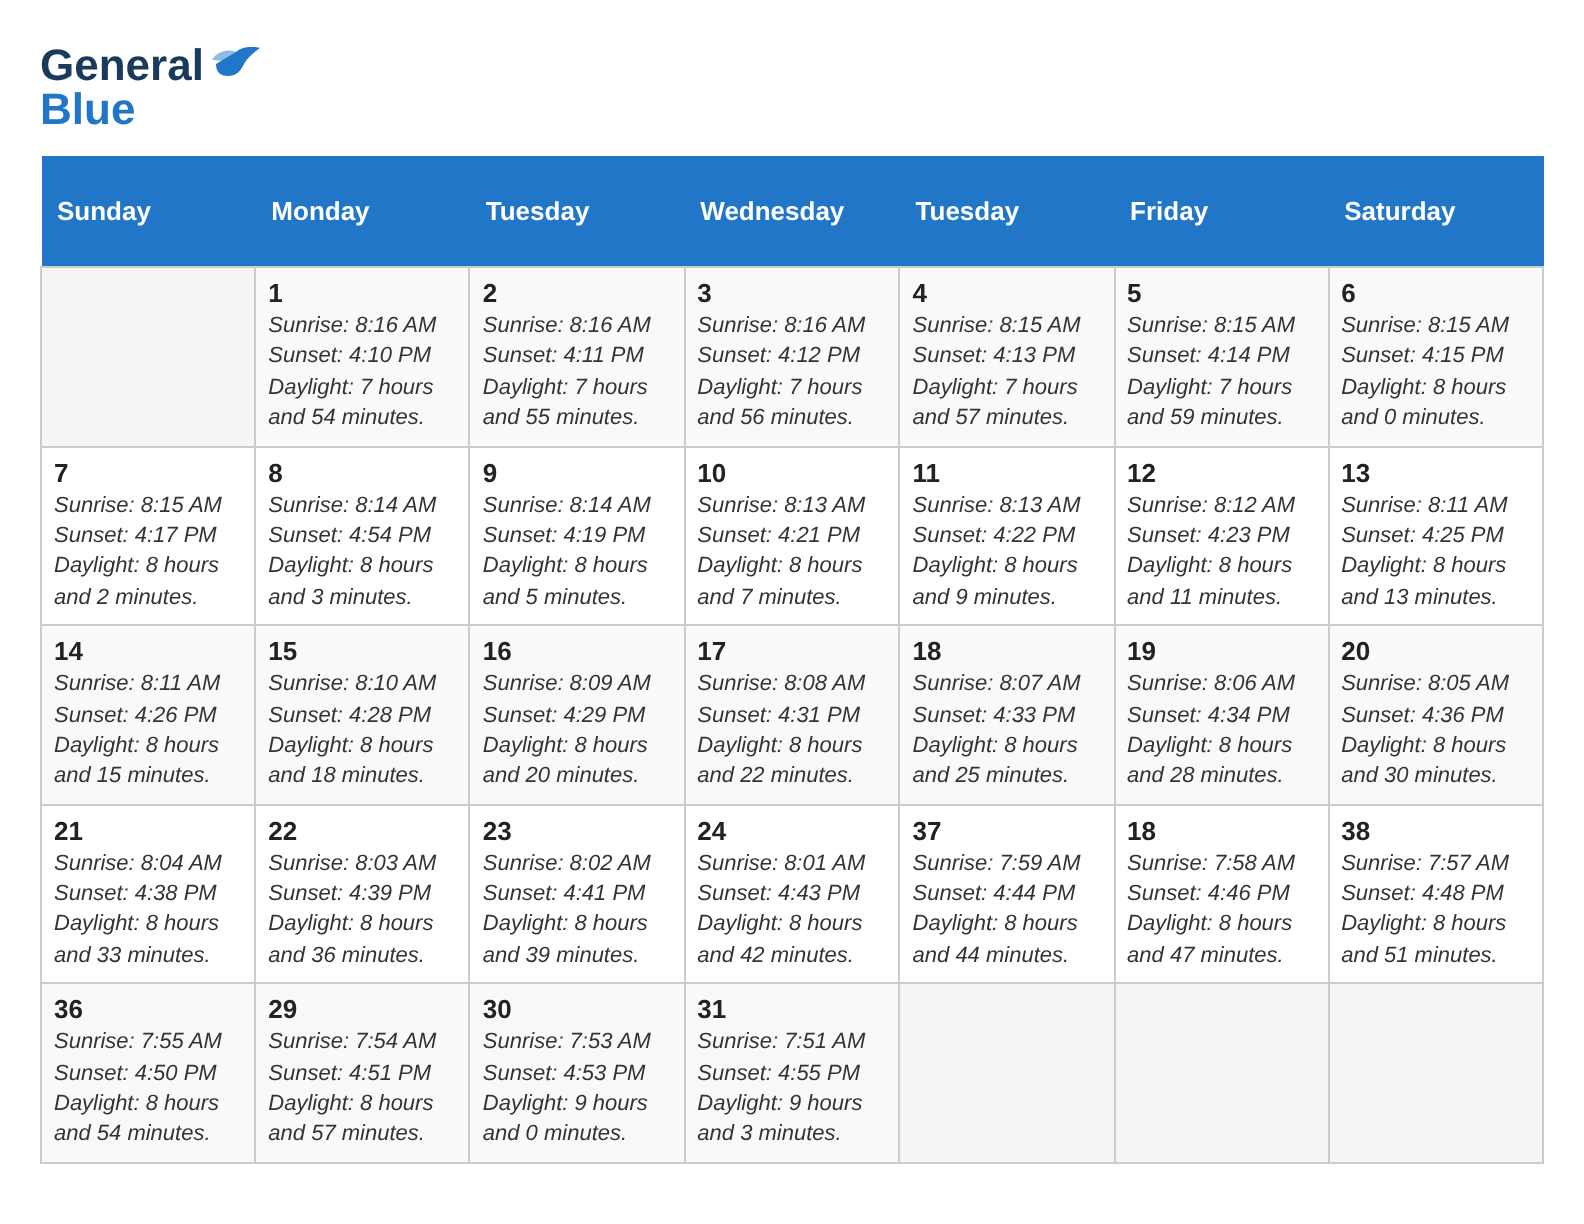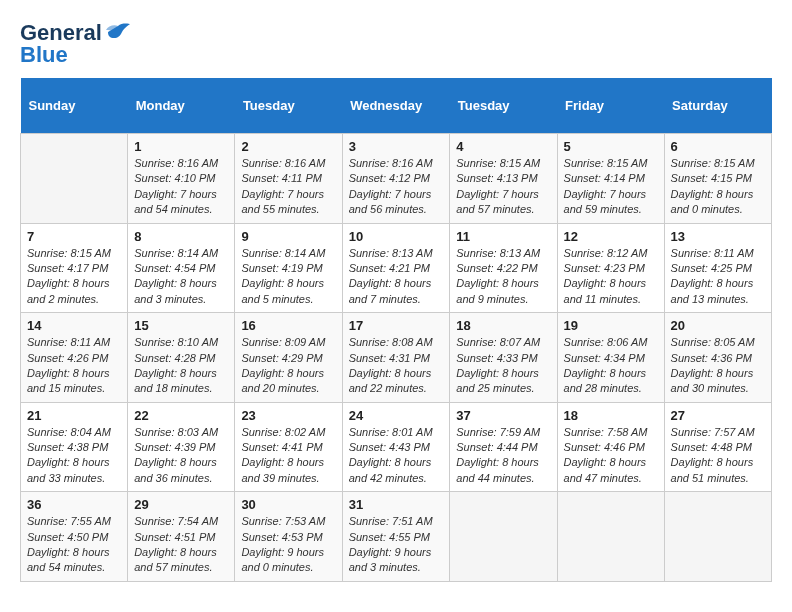--- a/index.html
+++ b/index.html
@@ -323,21 +323,21 @@
         </td>
         <td>
           <span class="day-num">18</span>
         <div class="day-info">
           <span>Sunrise: 7:58 AM</span><br>
           <span>Sunset: 4:46 PM</span><br>
           <span>Daylight: 8 hours and 47 minutes.</span>
         </div>
         </td>
         <td>
-          <span class="day-num">27</span>
+          <span class="day-num">38</span>
         <div class="day-info">
           <span>Sunrise: 7:57 AM</span><br>
           <span>Sunset: 4:48 PM</span><br>
           <span>Daylight: 8 hours and 51 minutes.</span>
         </div>
         </td>
       </tr>
       <tr>
         <td>
           <span class="day-num">36</span>

